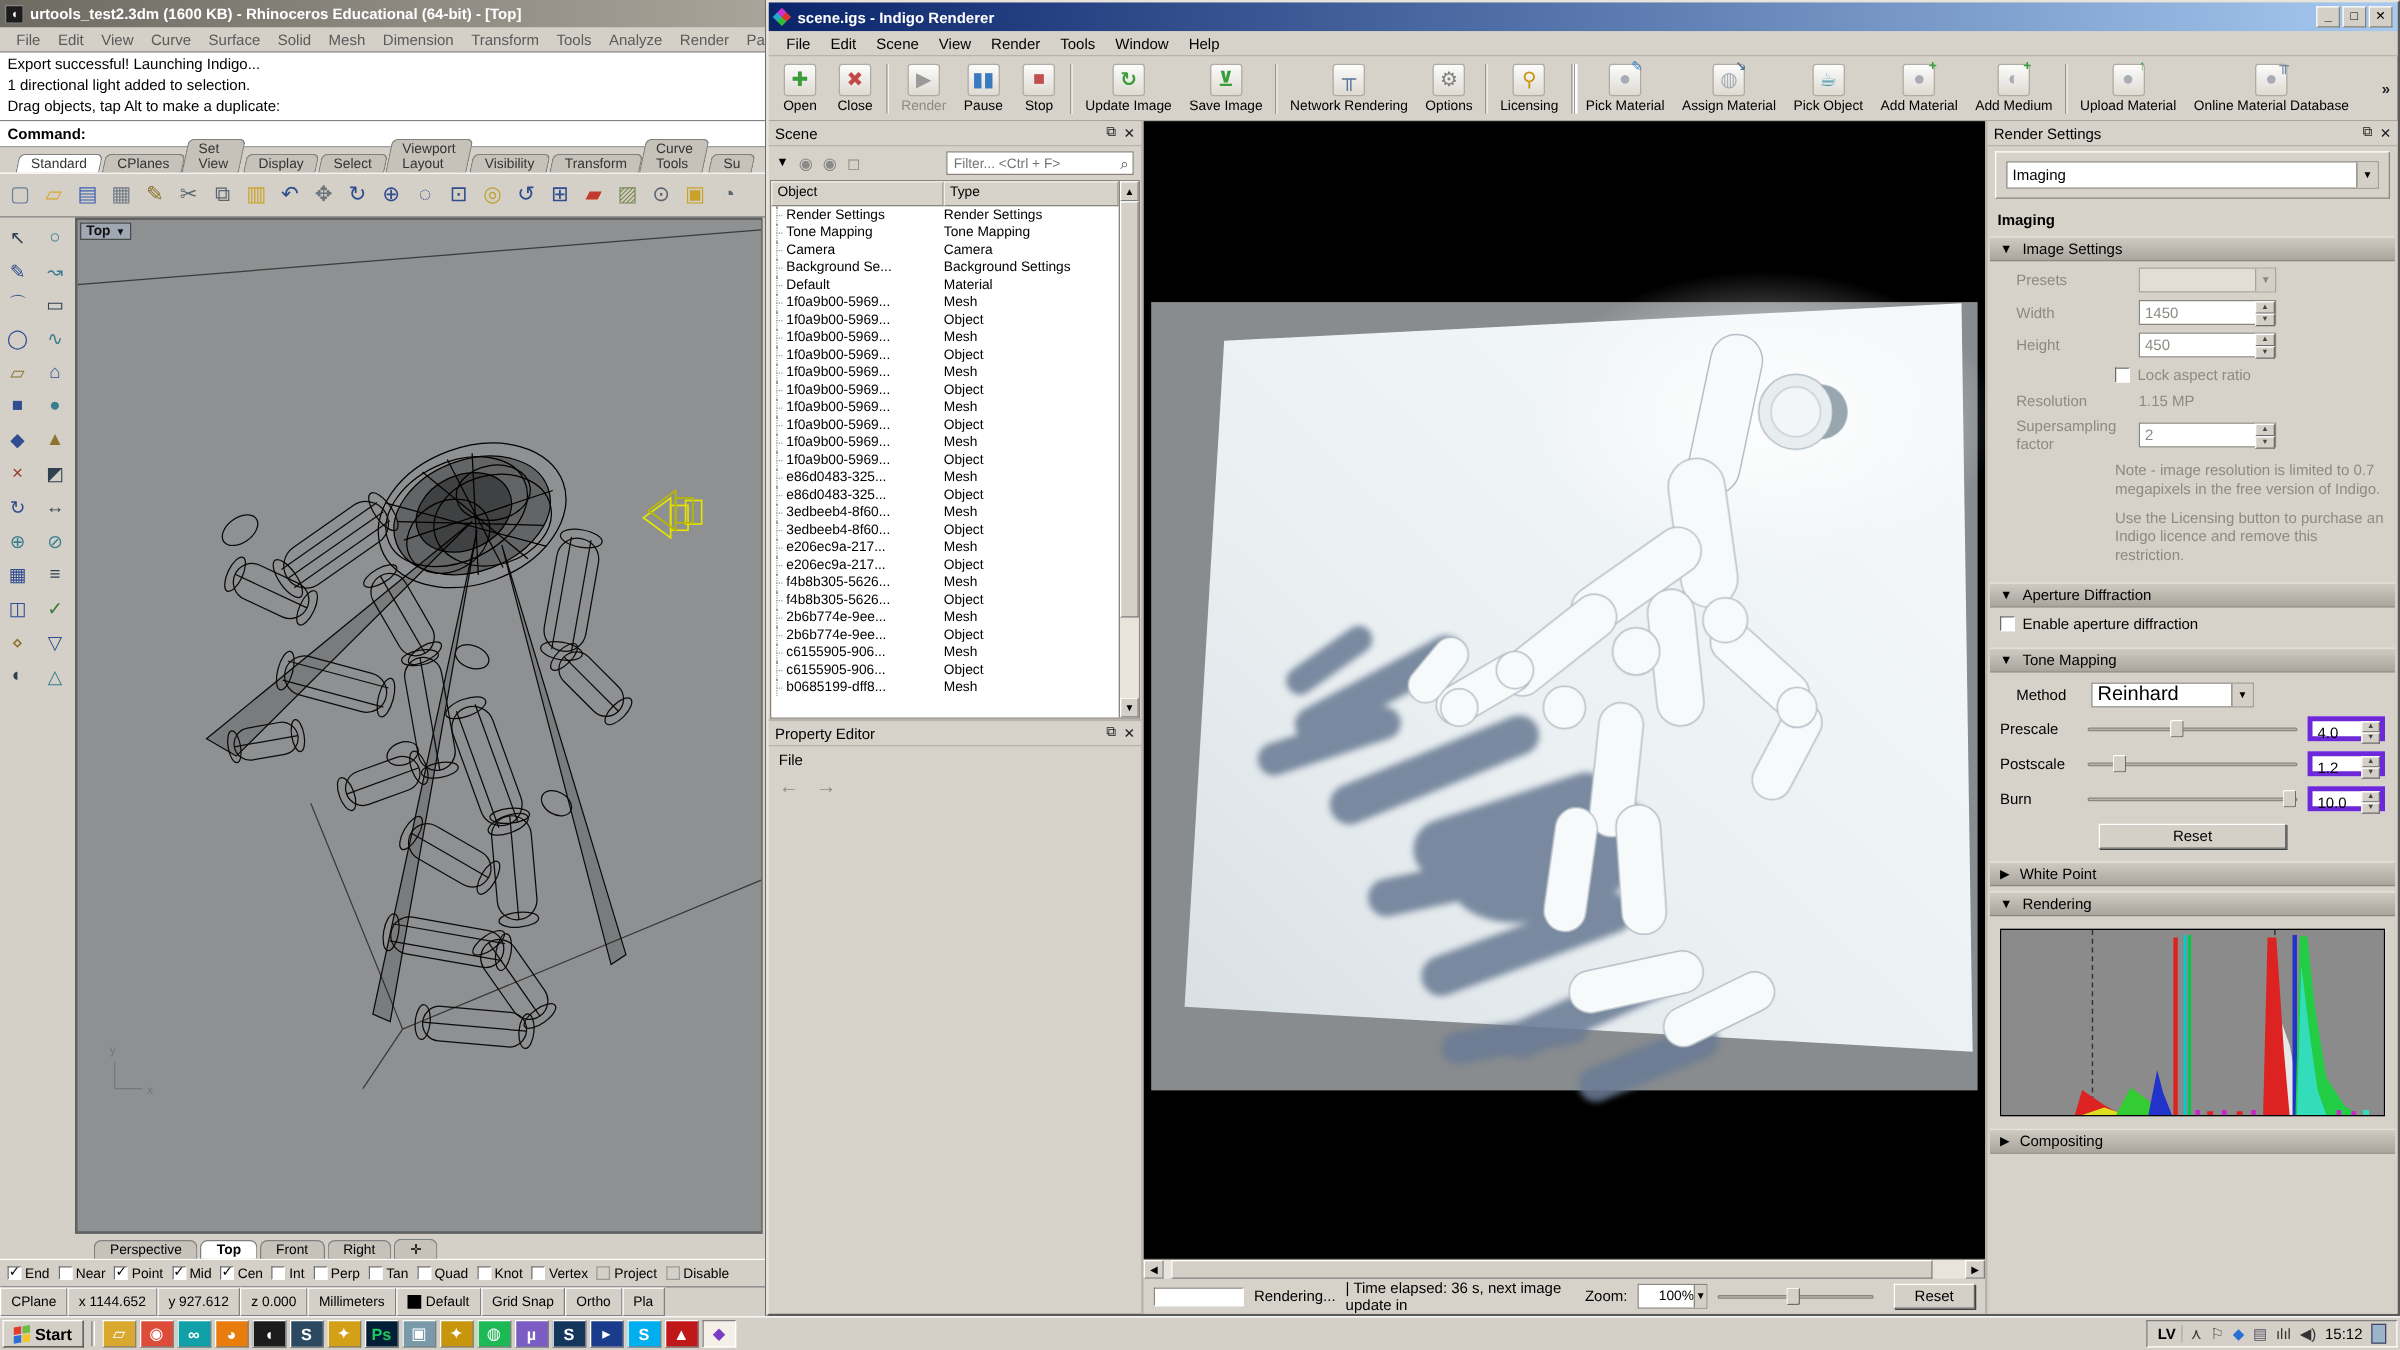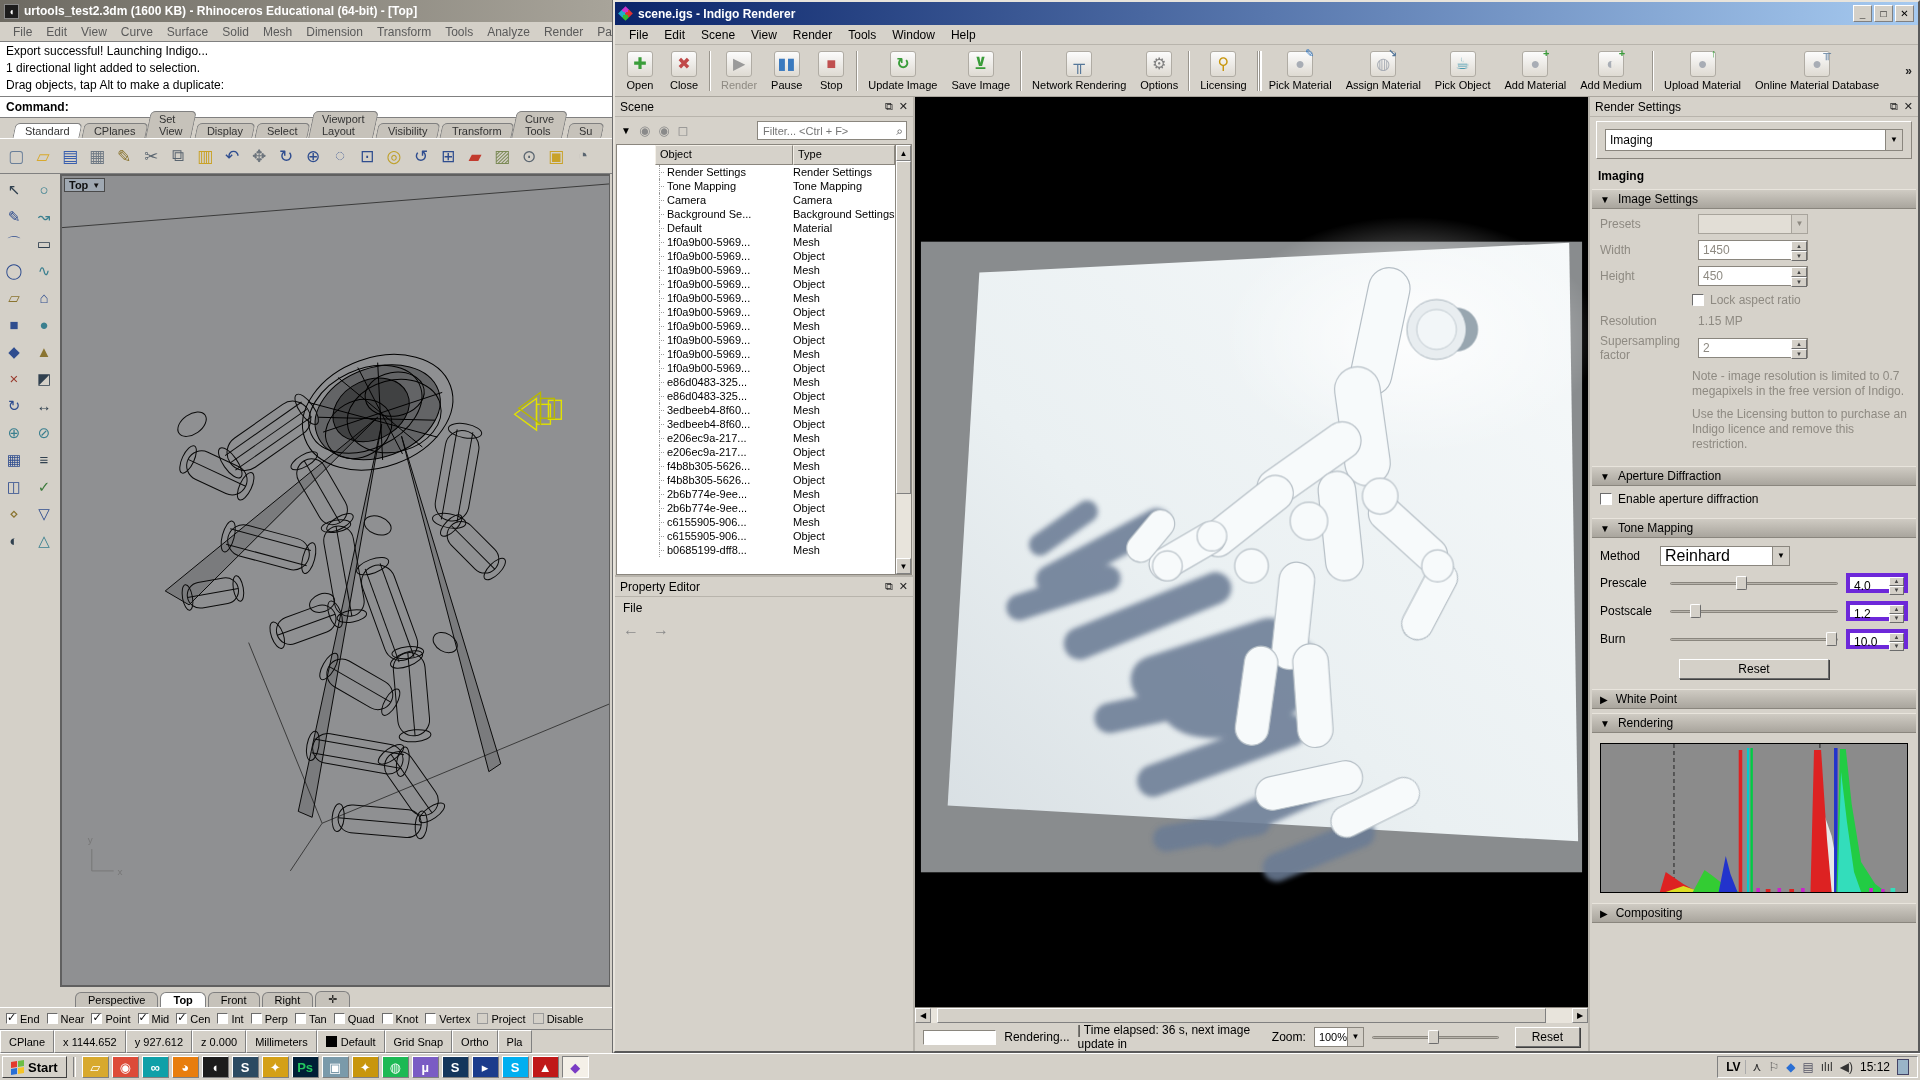--- a/index.html
+++ b/index.html
@@ -61,21 +61,21 @@
   
   .i-left{width:300px;display:flex;flex-direction:column;border-right:2px solid #b8b4ac;}
   .phead{height:20px;display:flex;align-items:center;padding:0 5px;font-size:12px;background:#d6d2ca;border-bottom:1px solid #b8b4ac;}
   .phead .pbtns{margin-left:auto;display:flex;gap:6px;font-size:11px;color:#222;}
   .scene{height:480px;display:flex;flex-direction:column;border-bottom:2px solid #b8b4ac;}
   .sc-tools{height:27px;display:flex;align-items:center;gap:8px;padding:0 6px;}
   .sc-tools .tg{color:#8a8a8a;font-size:13px;}
   .sc-filter{margin-left:auto;width:150px;height:19px;background:#fff;border:1px solid #8a867e;display:flex;align-items:center;padding:0 3px;}
   .sc-filter input{border:none;outline:none;flex:1;font-size:11px;width:100px;font-family:inherit;color:#9a9a9a;background:transparent;}
   .sc-filter .mag{color:#555;font-size:12px;}
-  .sc-table{flex:1;display:flex;min-height:0;background:#fff;border:1px solid #8a867e;margin:0 1px;padding-left:38px;}
+  .sc-table{flex:1;display:flex;min-height:0;background:#fff;border:1px solid #8a867e;margin:0 1px;}
   .sc-cols{flex:1;overflow:hidden;}
   .sc-headrow{display:flex;height:20px;}
   .sc-headrow div{background:#d6d2ca;border:1px solid;border-color:#f4f0e8 #8a867e #8a867e #f4f0e8;font-size:11px;padding:2px 4px;}
   .sc-h-obj{width:138px;}
   .sc-h-type{flex:1;}
   .sc-row{display:flex;height:14px;font-size:11px;line-height:14px;}
   .sc-row .c1{width:138px;padding-left:12px;position:relative;white-space:nowrap;overflow:hidden;}
   .sc-row .c1::before{content:"";position:absolute;left:4px;top:0;bottom:0;border-left:1px dotted #9a9a9a;}
   .sc-row .c1::after{content:"";position:absolute;left:4px;top:7px;width:5px;border-top:1px dotted #9a9a9a;}
   .sc-row .c2{flex:1;white-space:nowrap;overflow:hidden;}
@@ -90,37 +90,37 @@
   .i-center{flex:1;display:flex;flex-direction:column;min-width:0;}
   .canvas{flex:1;position:relative;background:#000;overflow:hidden;}
   .canvas svg{position:absolute;inset:0;width:100%;height:100%;}
   .hscroll{height:16px;display:flex;background:#d6d2ca;border-top:1px solid #8a867e;}
   .harr{width:16px;height:100%;background:#d4d0c8;font-size:8px;text-align:center;line-height:14px;}
   .htrack{flex:1;position:relative;background:#e8e4dc;}
   .hthumb{position:absolute;top:0;bottom:0;background:#d4d0c8;border:1px solid;border-color:#fff #808080 #808080 #fff;}
   .i-status{height:28px;display:flex;align-items:center;gap:8px;padding:0 8px;font-size:12px;background:#d6d2ca;}
   .prog{width:92px;height:15px;background:#fff;border:1px solid;border-color:#8a867e #fff #fff #8a867e;}
   .zoombox{width:56px;height:20px;background:#fff;border:1px solid #8a867e;display:flex;align-items:center;}
-  .zoombox .zv{flex:1;padding-left:4px;font-size:11px;}
+  .zoombox .zv{flex:1;padding-left:16px;font-size:11px;}
   .zoombox .zdd{width:16px;height:100%;background:#d4d0c8;border-left:1px solid #8a867e;font-size:8px;text-align:center;line-height:18px;}
   .slider{position:relative;width:160px;height:18px;}
   .slider .track{position:absolute;left:0;right:0;top:8px;height:3px;background:#b8b4ac;border:1px solid #8a867e;border-radius:2px;}
   .slider .thumb{position:absolute;top:2px;width:11px;height:14px;background:#d4d0c8;border:1px solid;border-color:#fff #6c6c6c #6c6c6c #fff;border-radius:2px;margin-left:-5px;}
   .pushbtn{padding:2px 16px;background:#d4d0c8;border:1px solid;border-color:#fff #6c6c6c #6c6c6c #fff;box-shadow:1px 1px 0 #404040;font-size:12px;}
   
   .i-right{width:330px;border-left:2px solid #b8b4ac;display:flex;flex-direction:column;background:#d6d2ca;overflow:hidden;}
   .rs-combo-frame{margin:4px 6px;padding:7px 8px;border:1px solid;border-color:#fff #8a867e #8a867e #fff;}
   .combo{height:22px;background:#fff;border:1px solid #8a867e;display:flex;align-items:center;}
   .combo .cv{flex:1;padding-left:4px;}
   .combo .cdd{width:17px;height:100%;background:#d4d0c8;border-left:1px solid #8a867e;font-size:8px;text-align:center;line-height:20px;}
   .rs-heading{font-weight:bold;padding:6px 8px 4px;}
   .secbar{height:20px;margin:2px 2px;background:linear-gradient(#cfcbc3,#a9a59d);border-top:1px solid #e8e4dc;border-bottom:1px solid #8a867e;display:flex;align-items:center;gap:8px;padding:0 8px;font-size:12px;}
   .secbar .tri{font-size:10px;}
   .frow{display:flex;align-items:center;padding:3px 10px;gap:6px;font-size:12px;}
-  .frow .flab{width:92px;color:#8e8a82;}
+  .frow .flab{width:92px;color:#8e8a82;margin-left:13px;}
   .frow.en .flab{color:#000;}
   .spin{width:110px;height:20px;background:#fff;border:1px solid #8a867e;display:flex;}
   .spin .sv{flex:1;padding:2px 4px;font-size:12px;color:#8e8a82;}
   .spin .sarr{width:16px;display:flex;flex-direction:column;}
   .spin .sarr div{flex:1;background:#d4d0c8;border:1px solid;border-color:#fff #6c6c6c #6c6c6c #fff;font-size:6px;line-height:8px;text-align:center;color:#444;}
   .dis-combo{width:110px;height:20px;background:#e2ded6;border:1px solid #a8a49c;display:flex;}
   .dis-combo .cv{flex:1;}
   .dis-combo .cdd{width:16px;background:#d4d0c8;border-left:1px solid #a8a49c;font-size:8px;text-align:center;line-height:18px;color:#8e8a82;}
   .note{padding:4px 10px 4px 102px;font-size:12px;color:#8e8a82;line-height:15px;}
   .cbrow{display:flex;align-items:center;gap:6px;padding:4px 10px;font-size:12px;}

